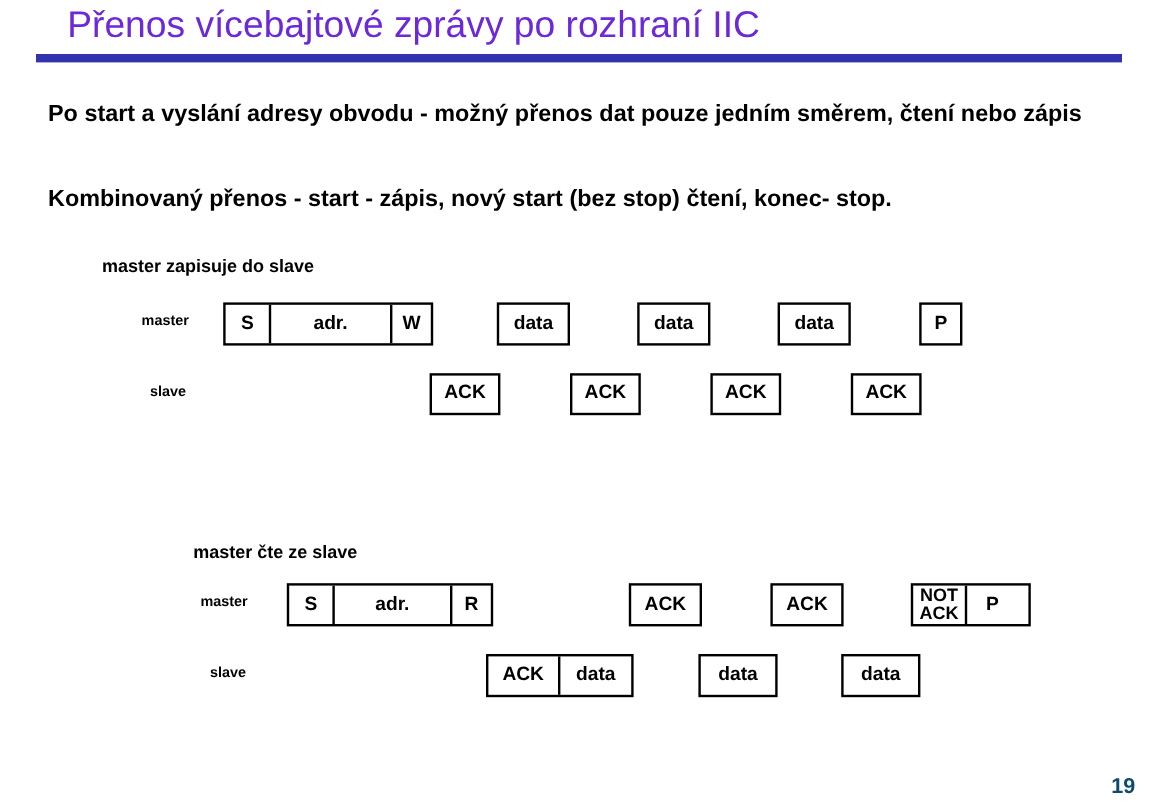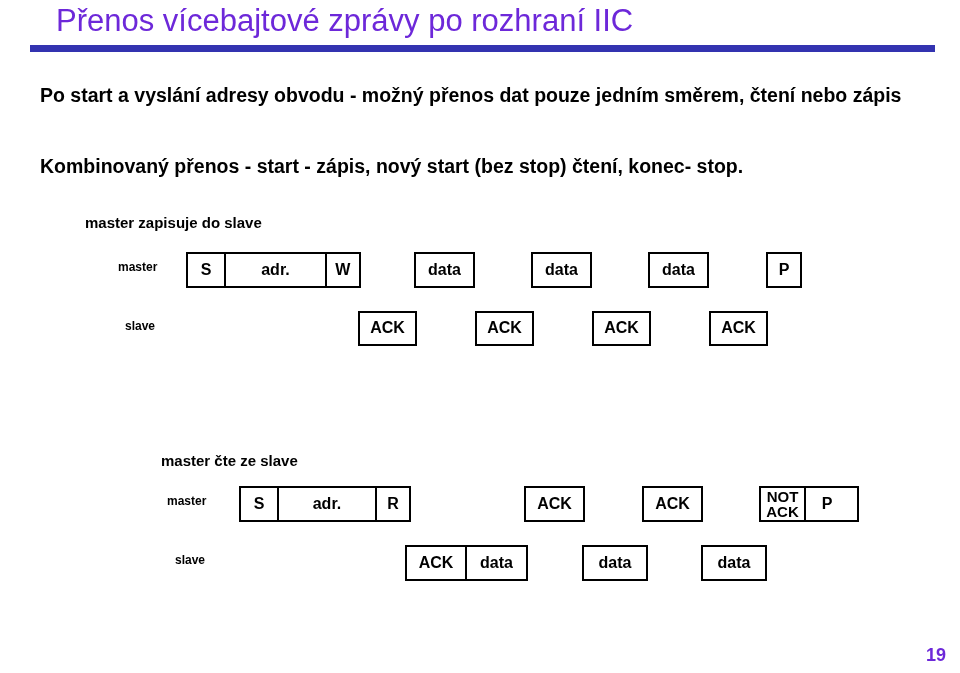--- a/index.html
+++ b/index.html
@@ -146,21 +146,21 @@
     font-weight: bold;
     color: #000000;
     white-space: nowrap;
   }
   .page-number {
     position: absolute;
     right: 14px;
     top: 645px;
     font-size: 18px;
     font-weight: bold;
-    color: #6d28d9;
+    color: #0c4a6e;
     margin-left: 24px;
   }
 </style>
 </head>
 <body>
 
 <div id="slide">
 
   <div class="slide-title">Přenos vícebajtové zprávy po rozhraní IIC</div>
   <div class="title-rule"></div>

